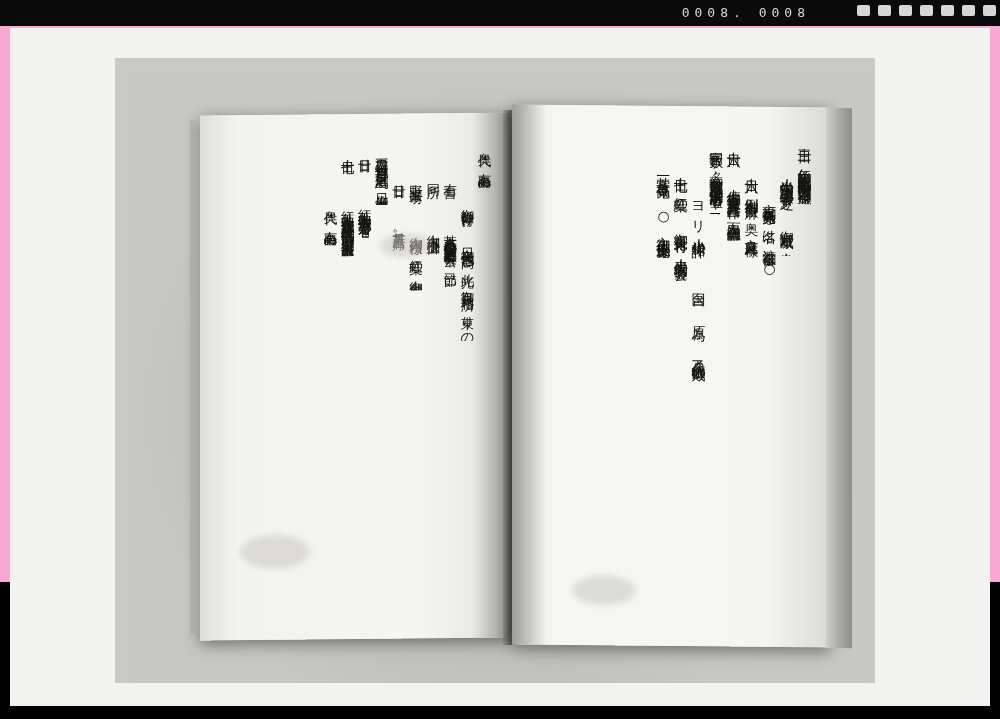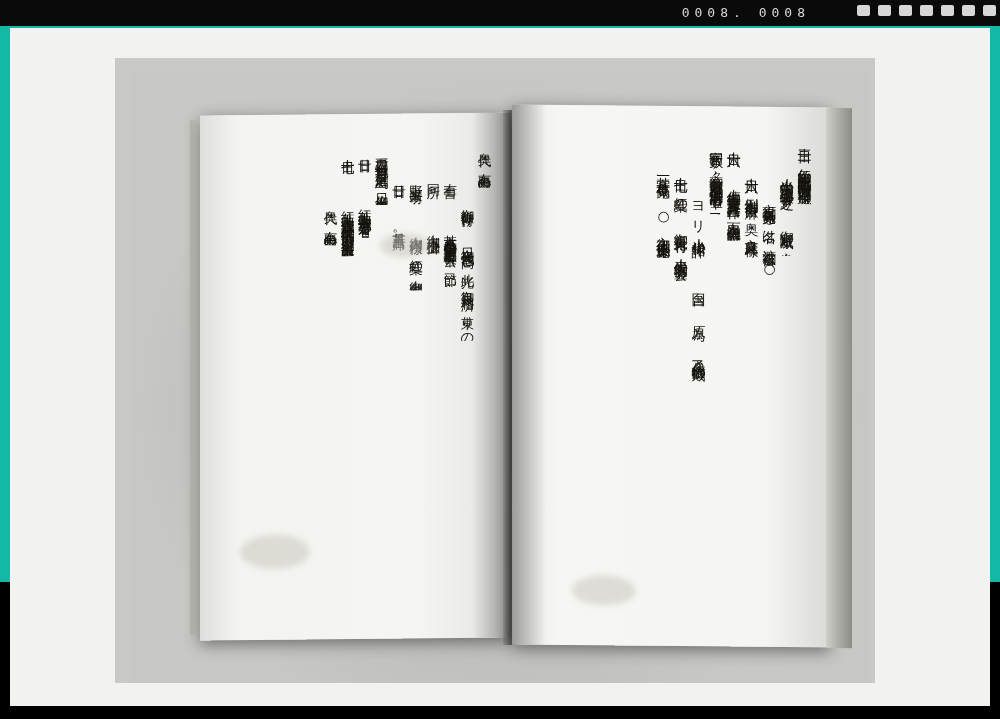--- a/index.html
+++ b/index.html
@@ -10,21 +10,21 @@
   body {
     width: 1000px;
     height: 719px;
     overflow: hidden;
     font-family: "DejaVu Sans", sans-serif;
   }
   .scan {
     position: relative;
     width: 1000px;
     height: 582px;
-    background: #14b8a6;
+    background: #f9a8d4;
   }
   
   .film-header {
     position: absolute;
     left: 0;
     top: 0;
     width: 1000px;
     height: 26px;
     background: #0a0a0a;
   }

